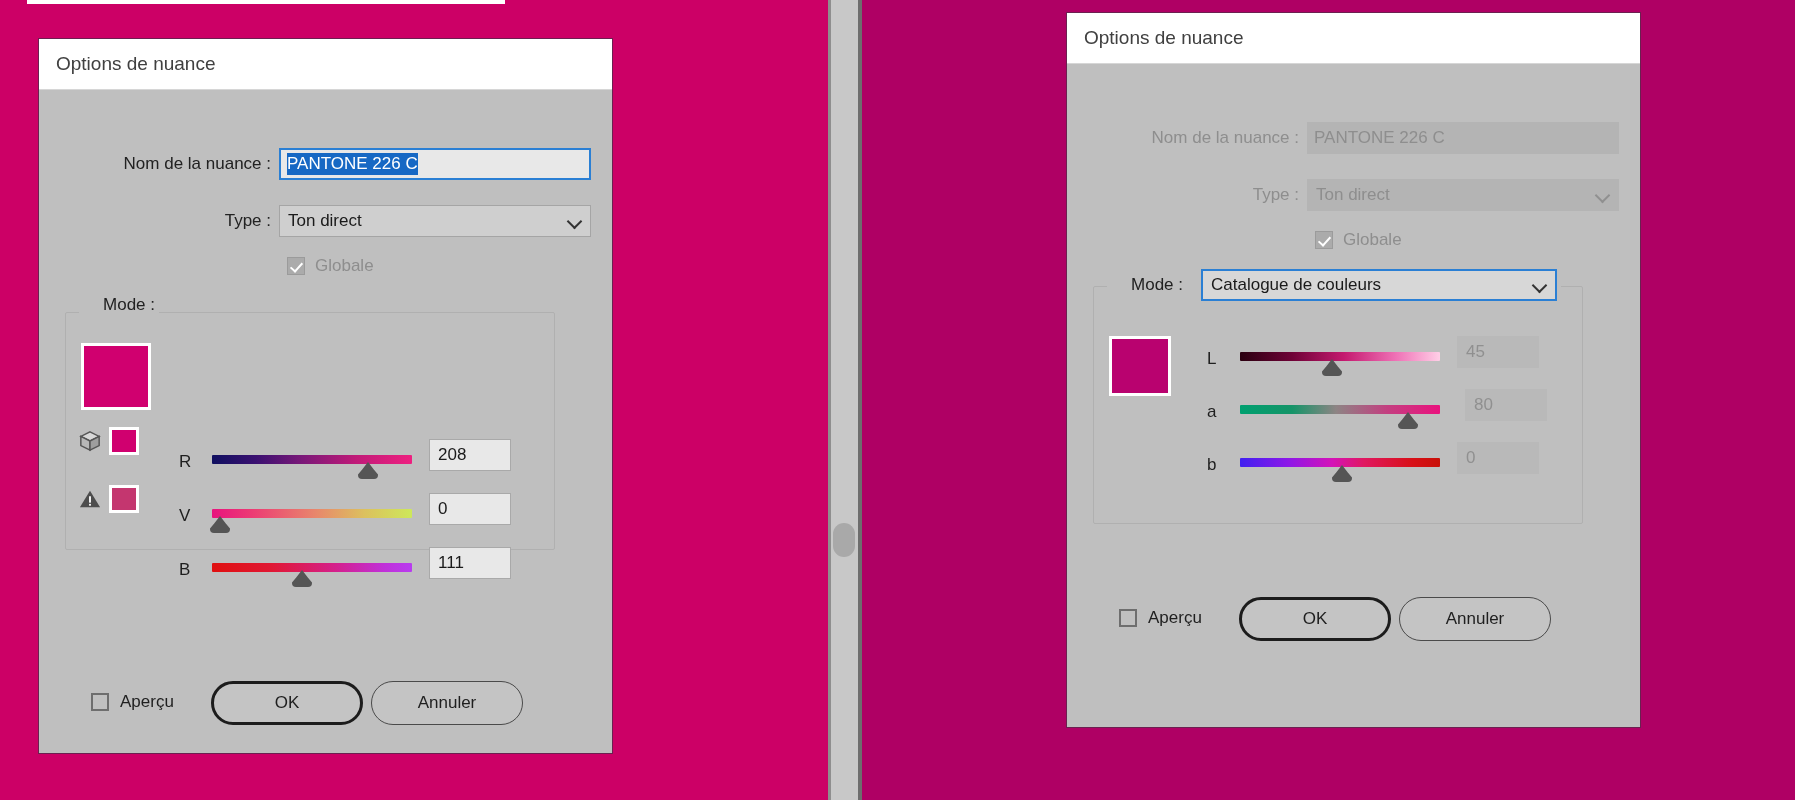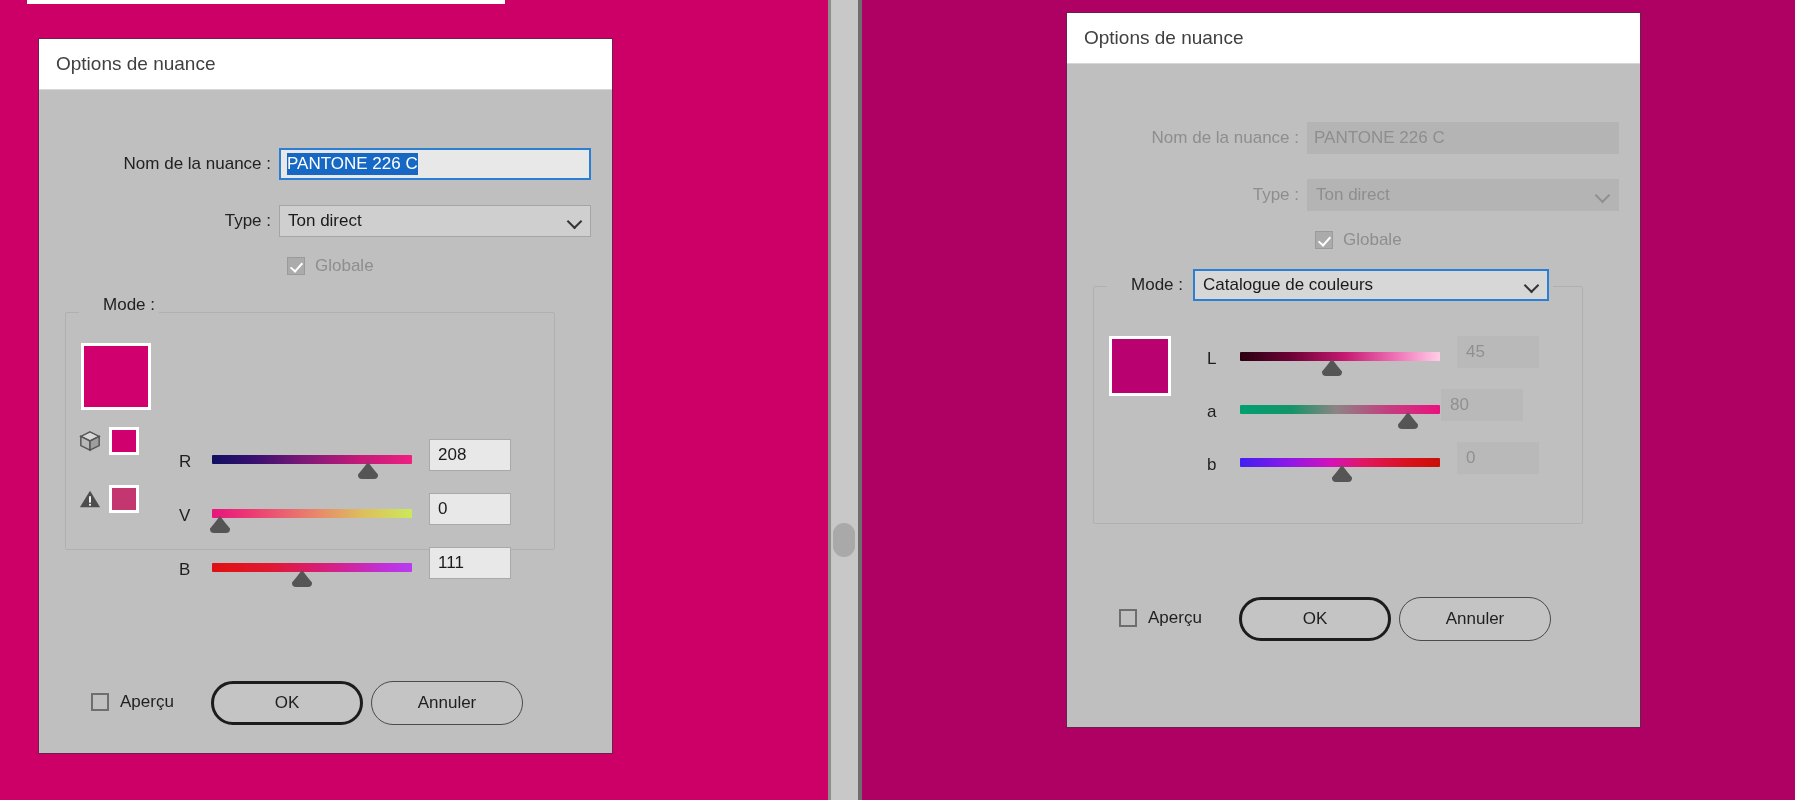--- a/index.html
+++ b/index.html
@@ -251,21 +251,21 @@
 
       <div class="row" style="position:absolute; left:248px; top:166px; gap:10px;">
         <span class="cbx checked dim"></span>
         <span class="lbl dim">Globale</span>
       </div>
 
       <div class="groupbox" style="left:26px; top:222px; width:490px; height:238px;"></div>
 
       <div class="row" style="position:absolute; left:40px; top:205px; background:#bfbfbf; padding:0 4px;">
         <div class="lbl" style="width:72px;">Mode :</div>
-        <div class="select focused" style="margin-left:10px; width:356px;">
+        <div class="select focused" style="margin-left:18px; width:356px;">
           <span>Catalogue de couleurs</span>
           <span class="chev"></span>
         </div>
       </div>
 
       <div class="swatch" style="position:absolute; left:42px; top:272px; width:62px; height:60px; background:#b9026f;"></div>
 
       <div style="position:absolute; left:140px; top:283px; width:380px; height:34px;">
         <span class="label-plain" style="position:absolute; left:0; top:2px;">L</span>
         <div style="position:absolute; left:33px; top:5px; width:200px;">
@@ -280,21 +280,21 @@
       </div>
 
       <div style="position:absolute; left:140px; top:336px; width:380px; height:34px;">
         <span class="label-plain" style="position:absolute; left:0; top:2px;">a</span>
         <div style="position:absolute; left:33px; top:5px; width:200px;">
           <div class="track" style="background:linear-gradient(to right,#00a070 0%,#159468 26%,#8d8484 48%,#c43e80 74%,#ea127e 100%);"></div>
           <div class="thumb" style="left:158px; top:7px;">
               <i></i>
             </div>
         </div>
-        <div class="numfield disabled" style="position:absolute; left:234px; top:-11px; width:82px;">
+        <div class="numfield disabled" style="position:absolute; left:258px; top:-11px; width:82px;">
           <span>80</span>
         </div>
       </div>
 
       <div style="position:absolute; left:140px; top:389px; width:380px; height:34px;">
         <span class="label-plain" style="position:absolute; left:0; top:2px;">b</span>
         <div style="position:absolute; left:33px; top:5px; width:200px;">
           <div class="track" style="background:linear-gradient(to right,#4020f0 0%,#8c18e8 24%,#d412b8 46%,#e01860 62%,#d81018 86%,#c81008 100%);"></div>
           <div class="thumb" style="left:92px; top:7px;">
               <i></i>

